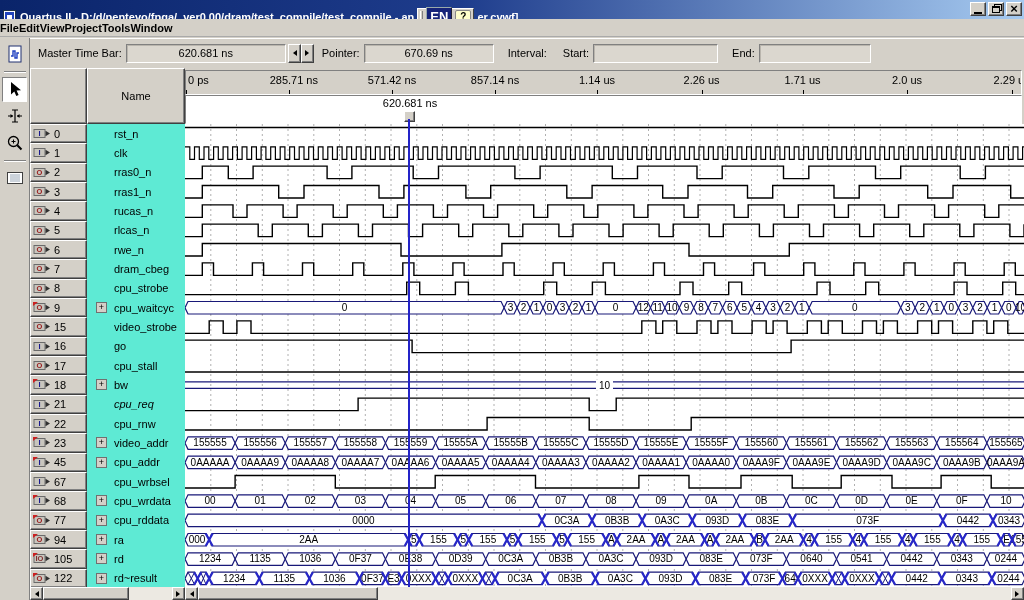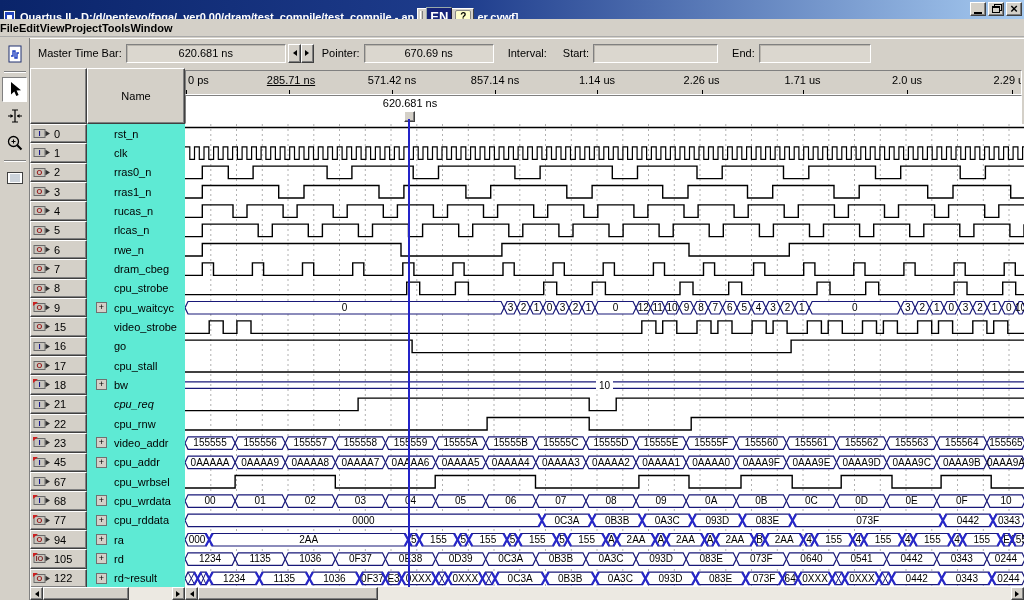--- a/index.html
+++ b/index.html
@@ -181,21 +181,21 @@
 
   <div class="hdrcell" style="left:30px;width:57px"></div>
   <div class="hdrcell" style="left:87px;width:98px">
     <span>Name</span>
   </div>
 
   <div id="hdr-wave">
     <div id="ruler">
         <div class="rtick-label" style="left: 2px;">0 ps</div>
         <div class="rtick-mark" style="left: 0px;"></div>
-        <div class="rtick-label" style="left: 70px; width: 70px; text-align: center; text-decoration: underline;">285.71 ns</div>
+        <div class="rtick-label" style="left: 62px; width: 70px; text-align: right;">285.71 ns</div>
         <div class="rtick-mark" style="left: 103.013px;"></div>
         <div class="rtick-label" style="left: 171.026px; width: 70px; text-align: center;">571.42 ns</div>
         <div class="rtick-mark" style="left: 206.026px;"></div>
         <div class="rtick-label" style="left: 274.042px; width: 70px; text-align: center;">857.14 ns</div>
         <div class="rtick-mark" style="left: 309.042px;"></div>
         <div class="rtick-label" style="left: 376.027px; width: 70px; text-align: center;">1.14 us</div>
         <div class="rtick-mark" style="left: 411.027px;"></div>
         <div class="rtick-label" style="left: 480.587px; width: 70px; text-align: center;">2.26 us</div>
         <div class="rtick-mark" style="left: 515.587px;"></div>
         <div class="rtick-label" style="left: 581.541px; width: 70px; text-align: center;">1.71 us</div>

